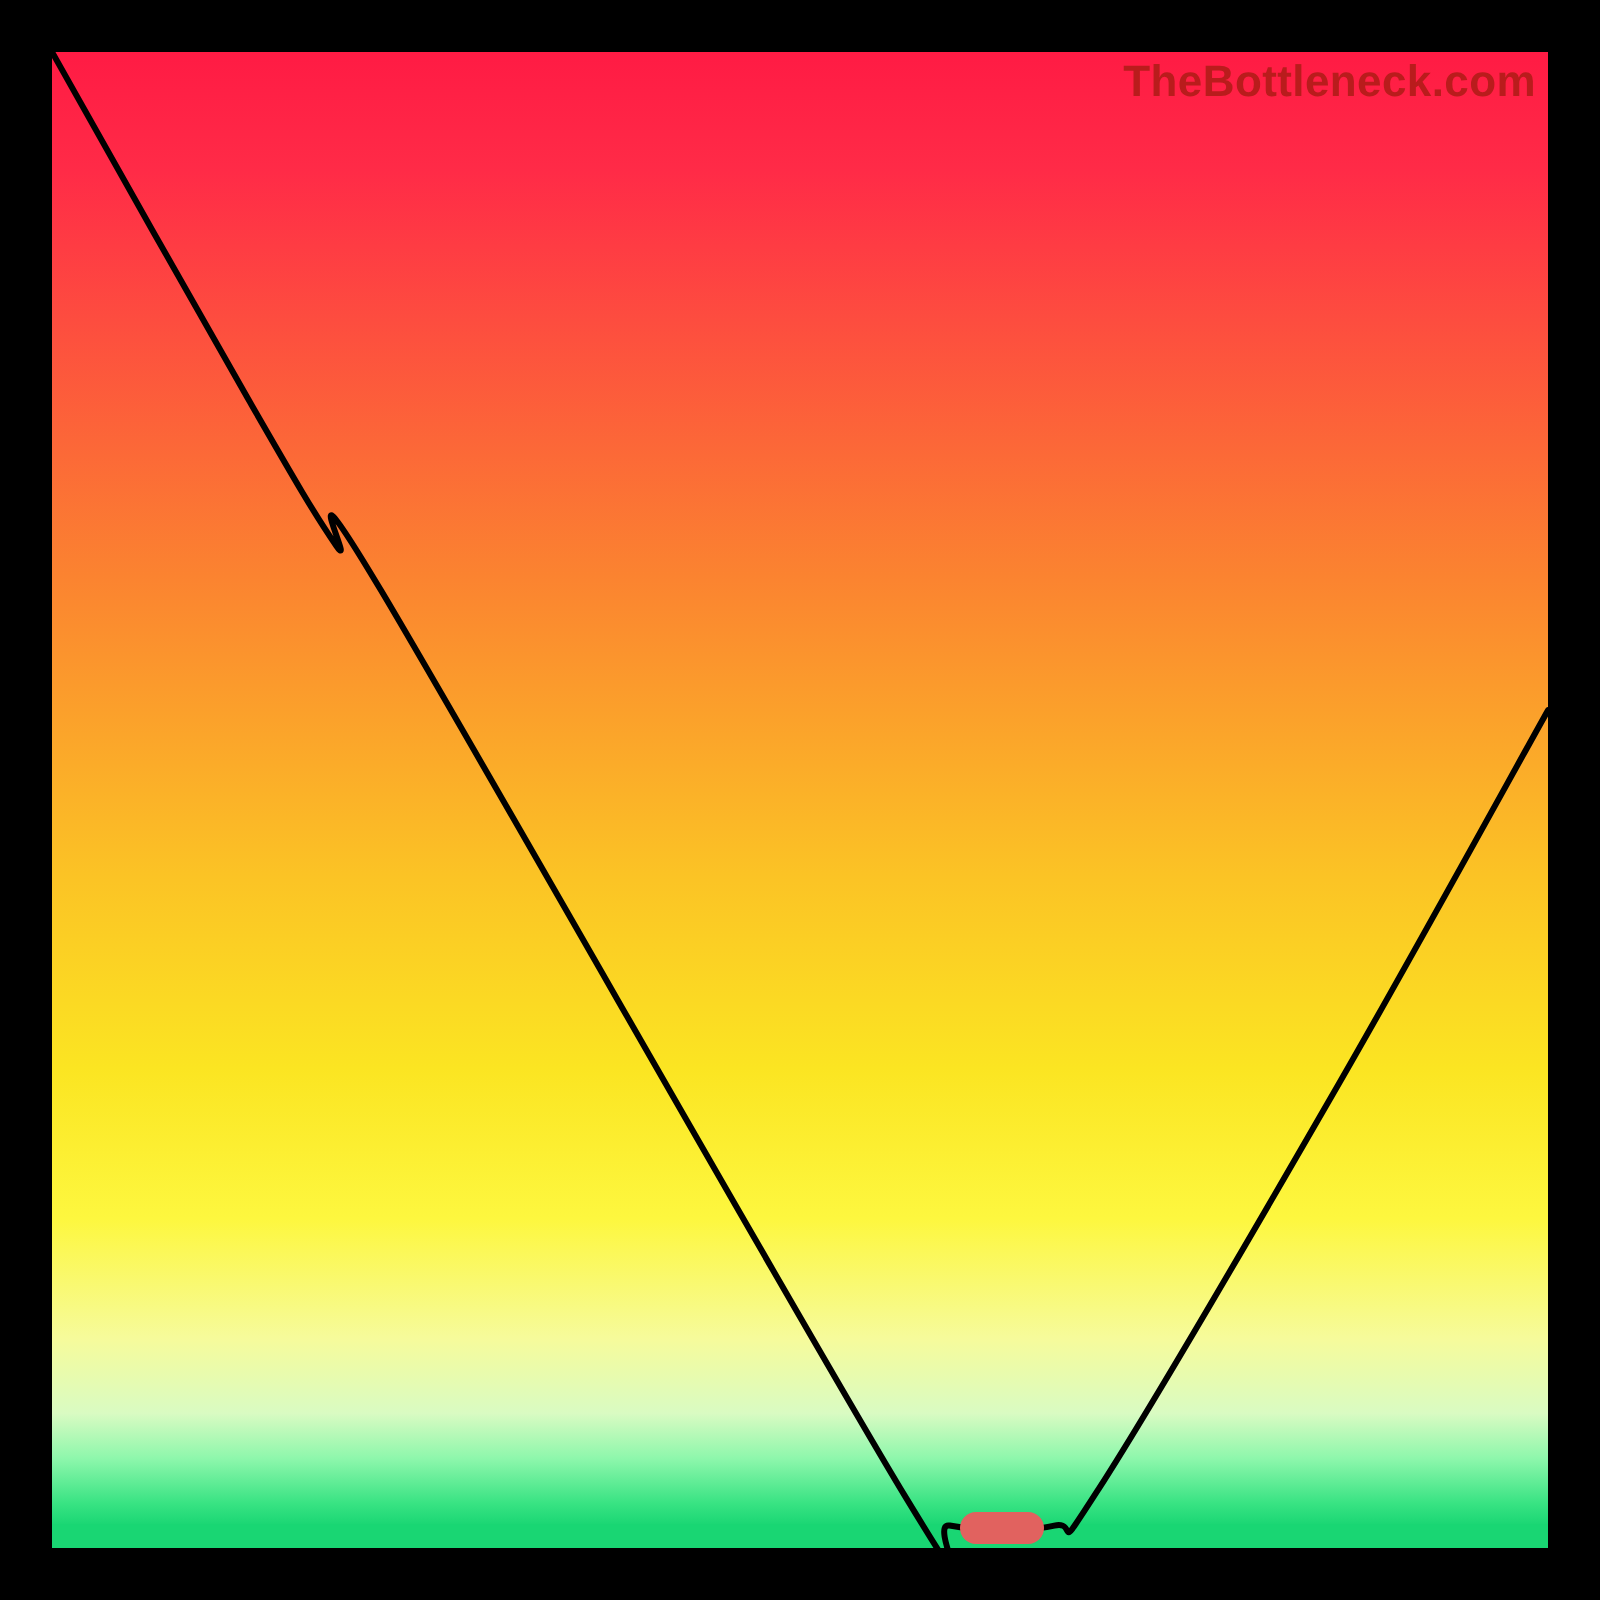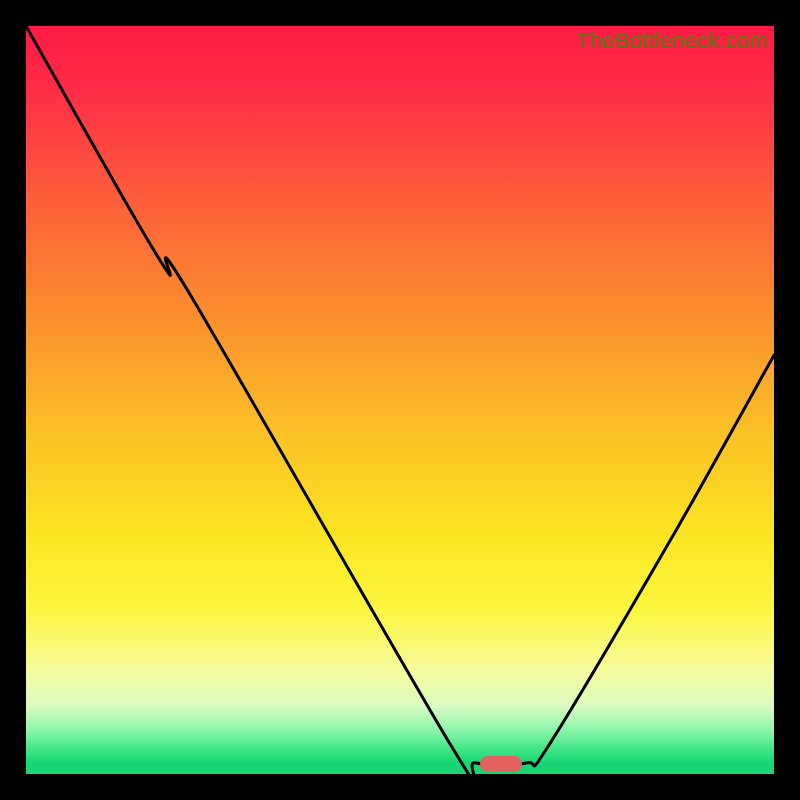--- a/index.html
+++ b/index.html
@@ -57,23 +57,23 @@
     left: 0;
     bottom: 0;
     width: 100%;
     height: 12px;
     background: #19d673;
   }
   .watermark {
     position: absolute;
     top: 2px;
     right: 6px;
-    color: #4d7c0f;
+    color: #b91c1c;
     font-size: 22px;
-    font-weight: 400;
+    font-weight: 700;
     letter-spacing: 0.2px;
     pointer-events: none;
     user-select: none;
   }
   .curve-svg {
     position: absolute;
     left: 0;
     top: 0;
     width: 100%;
     height: 100%;

